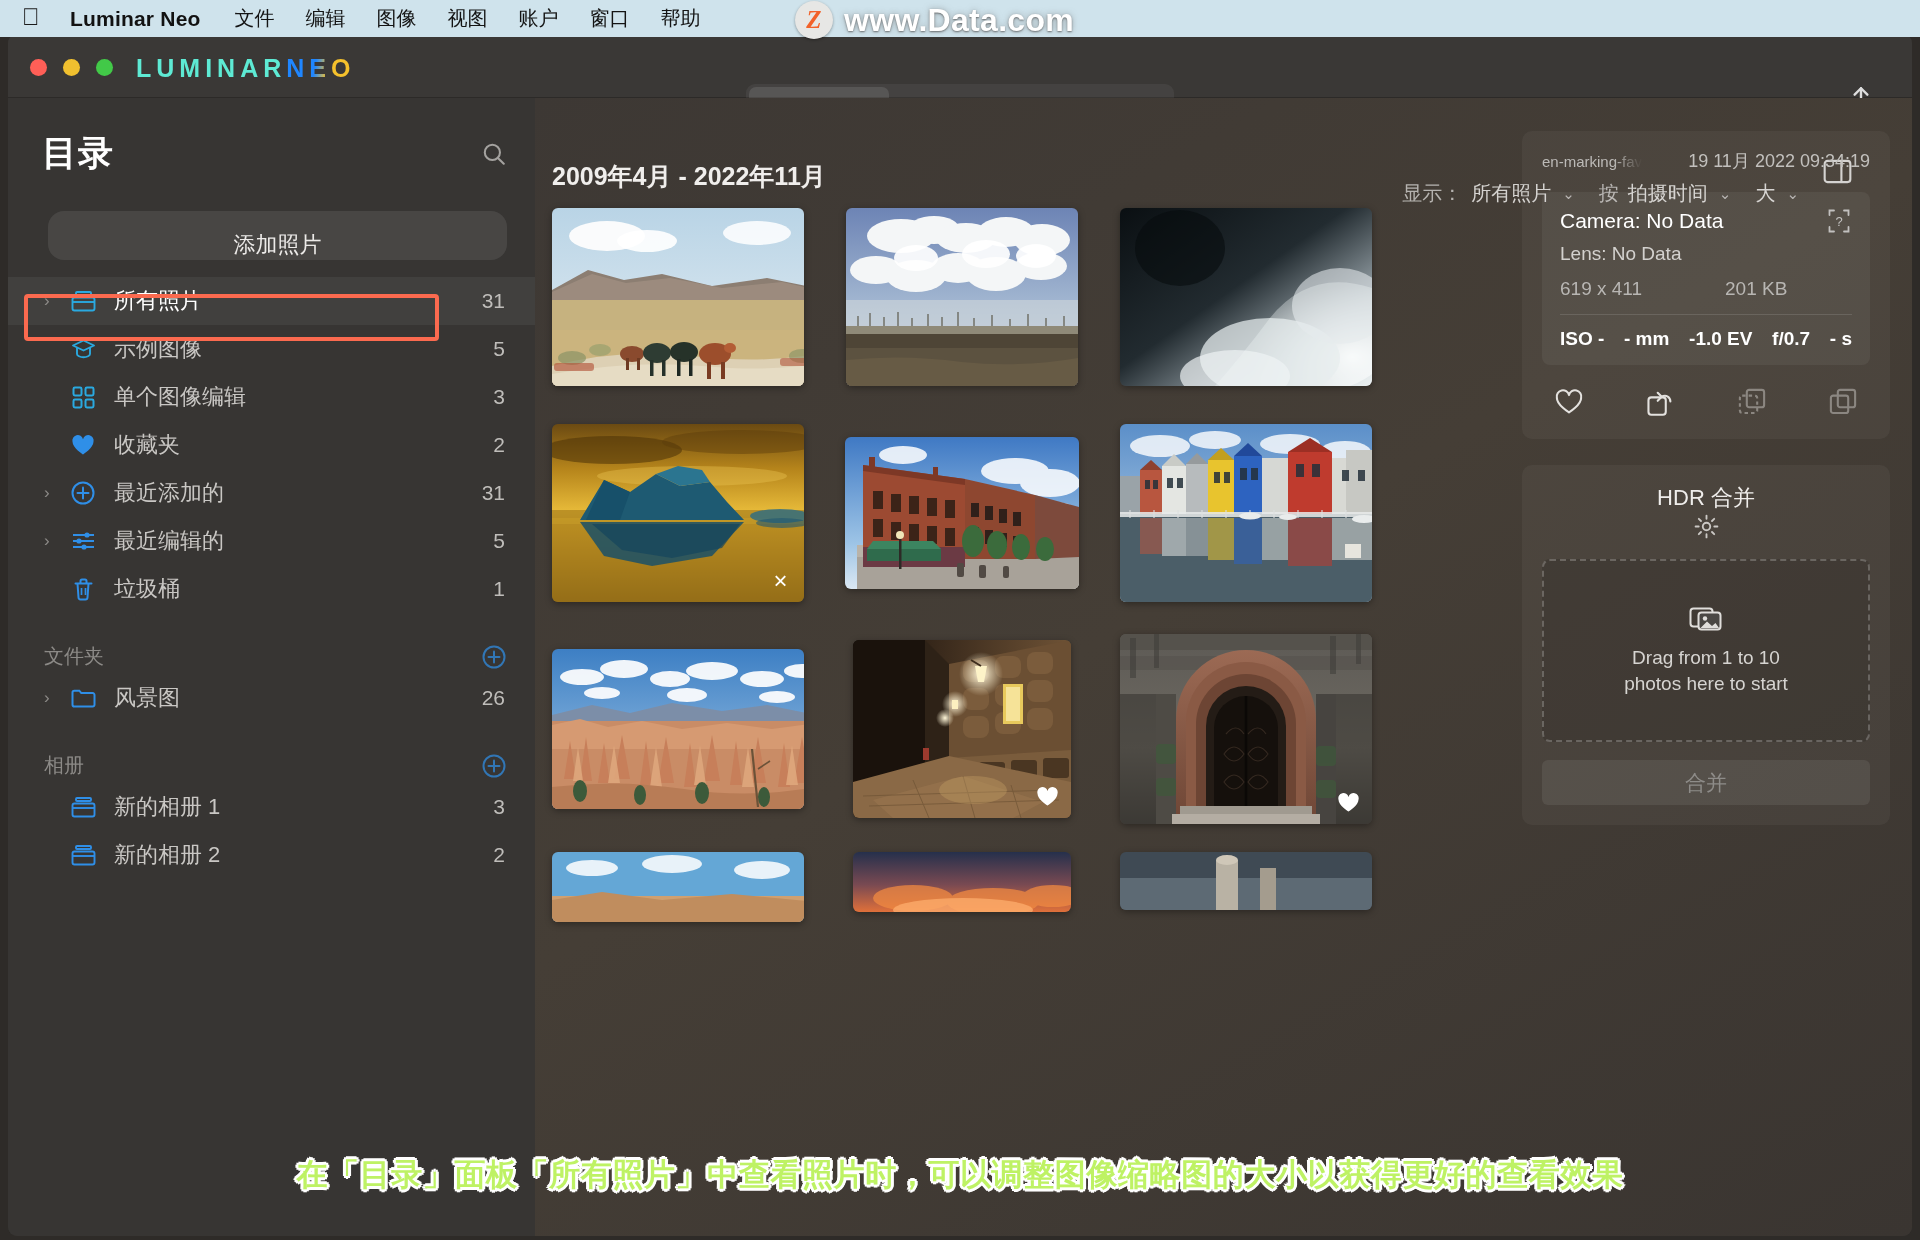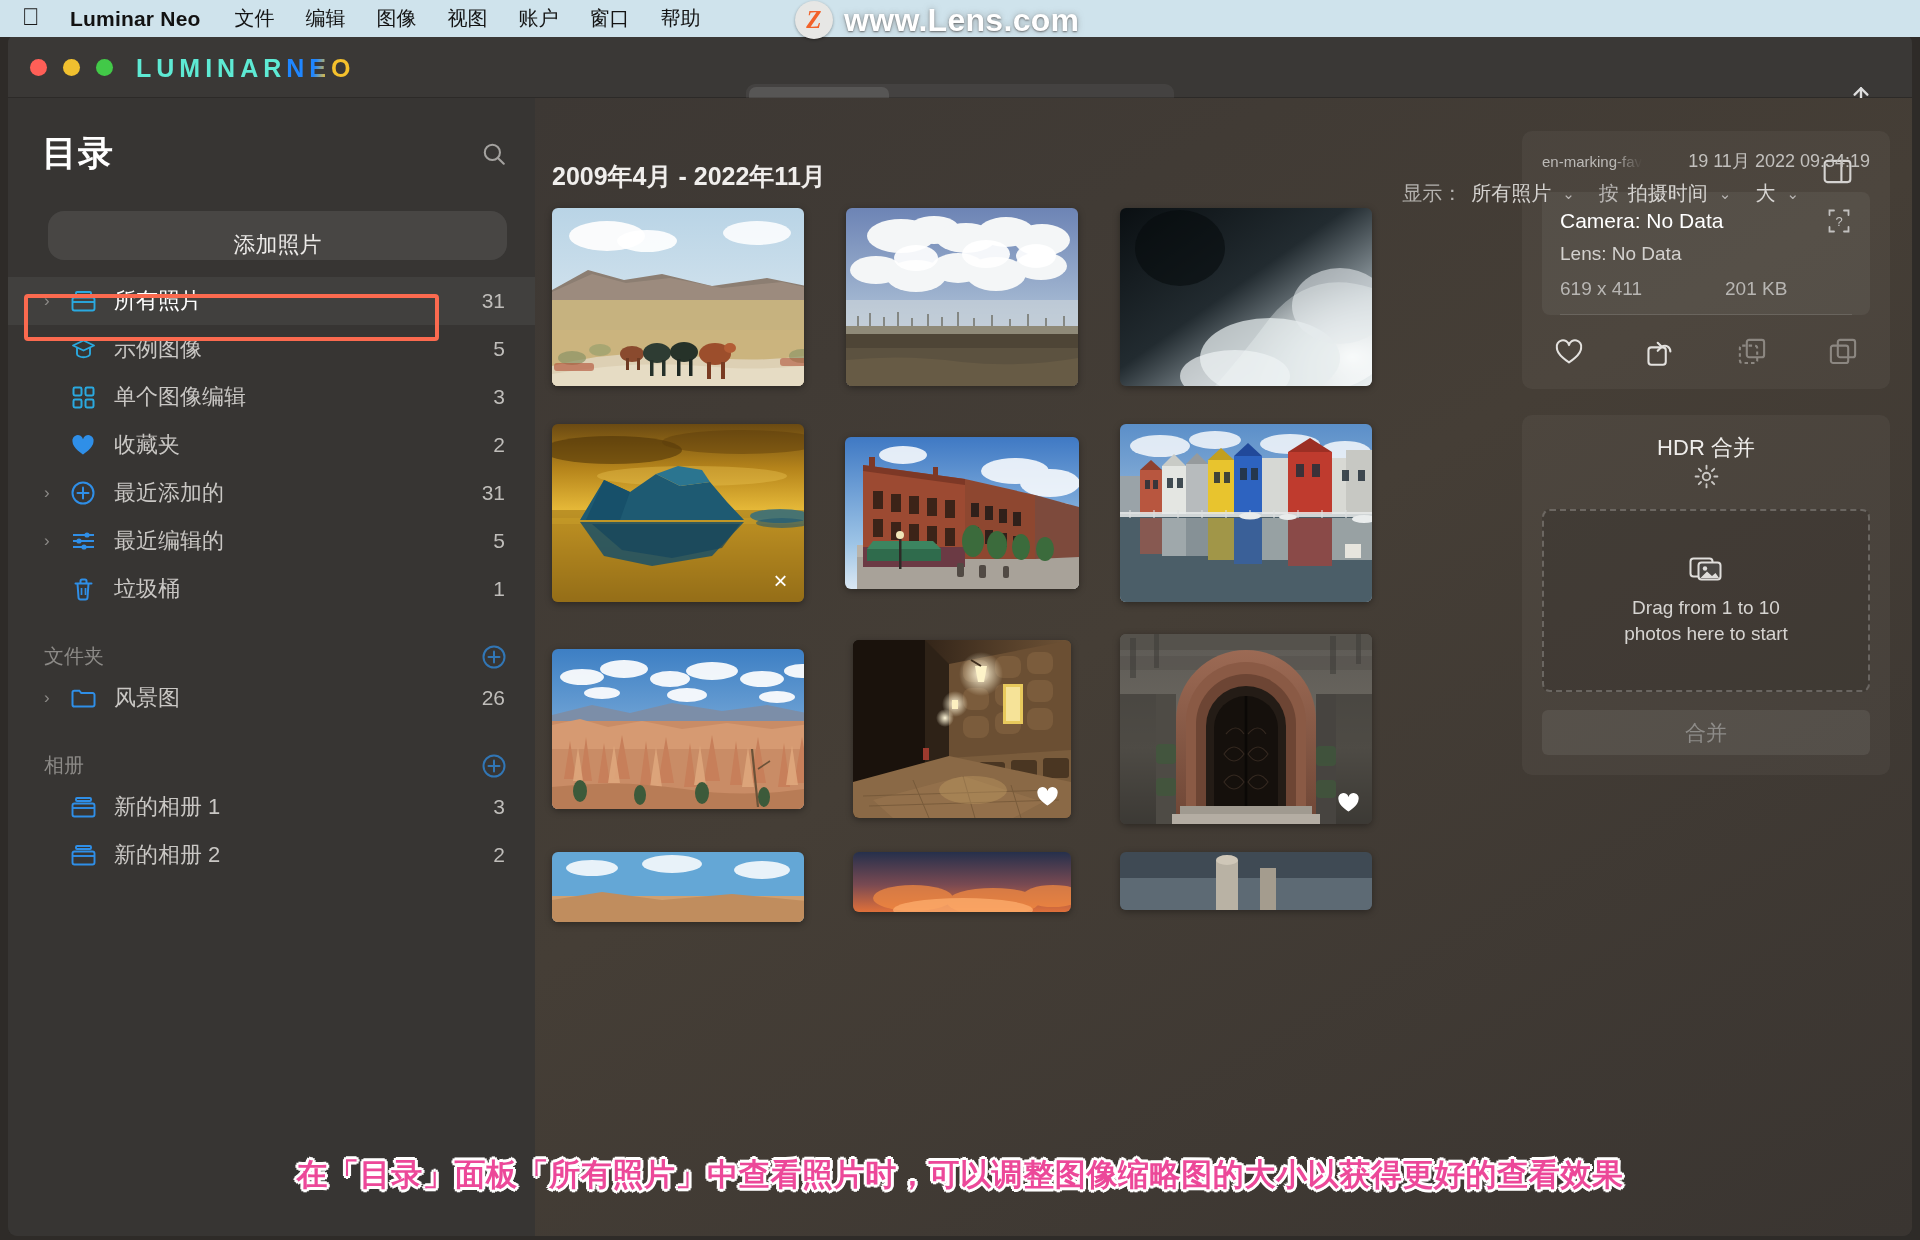--- a/index.html
+++ b/index.html
@@ -191,21 +191,21 @@
     width: 25px; height: 25px;
     display: flex; align-items: center; justify-content: center;
     color: #fff; z-index: 3;
   }
   .badge.x { font-size: 24px; line-height: 1; font-weight: 300; }
 
   
   .caption {
     position: absolute; left: 0; right: 0; top: 1120px;
     text-align: center; z-index: 40;
-    font-size: 31px; font-weight: bold; color: #ec4899;
+    font-size: 31px; font-weight: bold; color: #bef264;
     letter-spacing: .6px;
     text-shadow:
       -2px -2px 0 #fff, 2px -2px 0 #fff, -2px 2px 0 #fff, 2px 2px 0 #fff,
       -3px 0 0 #fff, 3px 0 0 #fff, 0 -3px 0 #fff, 0 3px 0 #fff;
   }
 
   
   .rpanel {
     position: absolute; right: 0; top: 64px;
     width: 412px; height: calc(100% - 64px);
@@ -283,21 +283,21 @@
     <span class="mb-item">编辑</span>
     <span class="mb-item">图像</span>
     <span class="mb-item">视图</span>
     <span class="mb-item">账户</span>
     <span class="mb-item">窗口</span>
     <span class="mb-item">帮助</span>
   </div>
 
   <div class="watermark">
     <div class="wm-badge">Z</div>
-    <div class="wm-text">www.Lens.com</div>
+    <div class="wm-text">www.Data.com</div>
   </div>
 
   <div class="window">
 
     <div class="titlebar">
       <div class="traffic">
         <div class="dot r"></div>
         <div class="dot y"></div>
         <div class="dot g"></div>
       </div>
@@ -1098,20 +1098,27 @@
               <path d="M18 23.5h4.5V19" stroke="#ddd" stroke-width="1.8" stroke-linecap="round"></path>
               <text x="13" y="18" text-anchor="middle" font-size="13" fill="#ddd" font-family="Liberation Sans, sans-serif">?</text>
             </svg>
           </div>
           <div class="lens">Lens: No Data</div>
           <div class="dims">
             <span>619 x 411</span>
             <span>201 KB</span>
           </div>
           <div class="exif-sep"></div>
+          <div class="exif-stats">
+            <span>ISO -</span>
+            <span>- mm</span>
+            <span>-1.0 EV</span>
+            <span>f/0.7</span>
+            <span>- s</span>
+          </div>
         </div>
 
         <div class="tool-row">
           <svg class="tool" viewBox="0 0 26 24" fill="none">
             <path d="M13 21S2.5 14.5 2.5 8.5A5.3 5.3 0 0113 6a5.3 5.3 0 0110.5 2.5C23.5 14.5 13 21 13 21z" stroke="#e4e2df" stroke-width="1.8" stroke-linejoin="round"></path>
           </svg>
           <svg class="tool" viewBox="0 0 26 26" fill="none">
             <rect x="3" y="9" width="15" height="15" rx="2.5" stroke="#e4e2df" stroke-width="1.8"></rect>
             <path d="M14 8.5c4.5-2.5 8 0.5 8 4" stroke="#e4e2df" stroke-width="1.8" stroke-linecap="round"></path>
             <path d="M11 5l3.5 3.5L11 12" stroke="#e4e2df" stroke-width="1.8" stroke-linecap="round" stroke-linejoin="round"></path>

